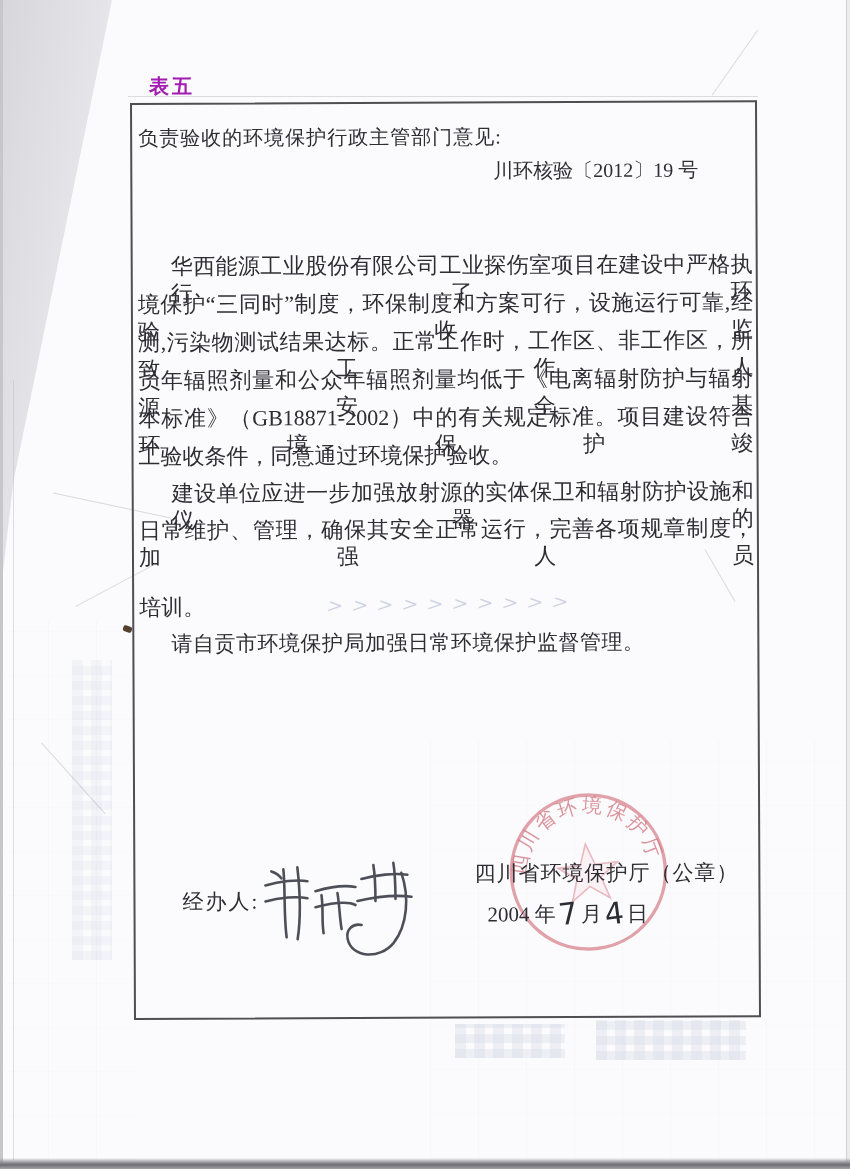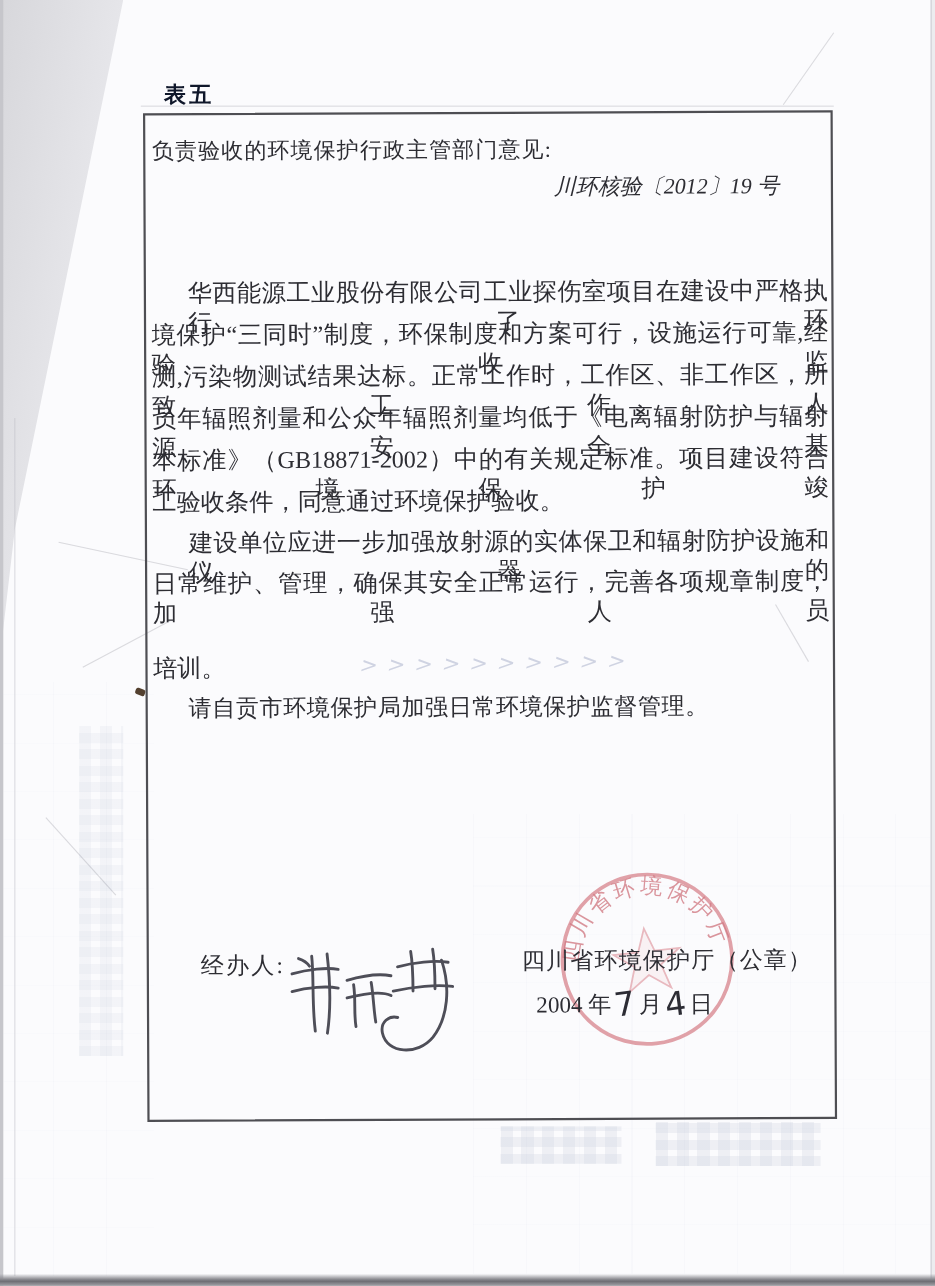--- a/index.html
+++ b/index.html
@@ -32,21 +32,21 @@
       repeating-linear-gradient(90deg, rgba(150,160,195,.07) 0 1px, transparent 1px 48px),
       repeating-linear-gradient(0deg, rgba(150,160,195,.05) 0 1px, transparent 1px 44px);}
   .chevrons{
     position:absolute;left:328px;top:592px;
     font-family:"DejaVu Sans",sans-serif;font-size:19px;letter-spacing:9px;
     color:rgba(142,152,184,.40);transform:skewX(-14deg) rotate(-1deg);white-space:nowrap;
   }
   
   .form-label{
     position:absolute;left:149px;top:73px;font-size:20px;font-weight:bold;
-    letter-spacing:3px;color:#0f172a;
+    letter-spacing:3px;color:#a21caf;
   }
   .doc-box{
     position:absolute;left:130px;top:103px;width:627px;height:917px;
     border:2px solid #4e4e53;box-sizing:border-box;
     transform:rotate(-0.25deg);transform-origin:top left;
     background:rgba(255,255,255,0.0);
   }
   .tline{position:absolute;font-size:22px;line-height:27px;color:#2d2d33;}
   .just{text-align:justify;text-align-last:justify;}
   .sm{font-size:21px;}
@@ -79,21 +79,21 @@
 <div class="bleed" style="left:596px;top:1020px;width:150px;height:40px;"></div>
 <div class="bleed" style="left:72px;top:660px;width:40px;height:300px;opacity:.22;"></div>
 <div class="chevrons">&gt;&gt;&gt;&gt;&gt;&gt;&gt;&gt;&gt;&gt;</div>
 
 <div class="form-label">表五</div>
 
 <div class="doc-box">
 
   <div class="tline" style="left:6px;top:20px;font-size:20px;letter-spacing:1px;">负责验收的环境保护行政主管部门意见:</div>
 
-  <div class="tline" style="left:371px;top:54px;font-size:20px;font-style:italic;">川环核验〔2012〕19 号</div>
+  <div class="tline" style="left:361px;top:54px;font-size:20px;">川环核验〔2012〕19 号</div>
 
 
   <div class="tline just" style="left:38px;top:148px;width:582px;">华西能源工业股份有限公司工业探伤室项目在建设中严格执行了环</div>
   <div class="tline just" style="left:5px;top:186px;width:615px;">境保护“三同时”制度，环保制度和方案可行，设施运行可靠,经验收监</div>
   <div class="tline just" style="left:5px;top:224px;width:615px;">测,污染物测试结果达标。正常工作时，工作区、非工作区，所致工作人</div>
   <div class="tline just" style="left:5px;top:262px;width:615px;">员年辐照剂量和公众年辐照剂量均低于《电离辐射防护与辐射源安全基</div>
   <div class="tline just" style="left:5px;top:300px;width:615px;">本标准》（GB18871-2002）中的有关规定标准。项目建设符合环境保护竣</div>
   <div class="tline" style="left:5px;top:338px;">工验收条件，同意通过环境保护验收。</div>
 
   <div class="tline just" style="left:38px;top:375px;width:582px;">建设单位应进一步加强放射源的实体保卫和辐射防护设施和仪器的</div>
@@ -114,21 +114,21 @@
       <textPath href="#sealArc" startOffset="50%" text-anchor="middle">四川省环境保护厅</textPath>
     </text>
   </svg>
 
   <div class="tline sm" style="left:339px;top:757px;letter-spacing:1px;">四川省环境保护厅（公章）</div>
 
   <div class="tline sm" style="left:352px;top:794px;">
     <span>2004 年</span><span class="hw-digit">7</span><span>月</span><span class="hw-digit">4</span><span>日</span>
   </div>
 
-  <div class="tline sm" style="left:47px;top:760px;letter-spacing:2px;">经办人:</div>
+  <div class="tline sm" style="left:47px;top:784px;letter-spacing:2px;">经办人:</div>
 
   <svg class="sig-svg" width="170" height="105" viewBox="0 0 170 105">
     <g fill="none" stroke="#3b3b46" stroke-width="2.6" stroke-linecap="round" opacity="0.9">
       <path d="M18,10 C24,12 26,14 28,17"></path>
       <path d="M30,8 C32,26 30,52 33,76"></path>
       <path d="M12,24 C26,20 44,18 54,20"></path>
       <path d="M12,40 C26,36 44,35 54,37"></path>
       <path d="M44,6 C46,24 48,52 44,78"></path>
       <path d="M62,30 C76,26 92,24 102,26"></path>
       <path d="M68,34 C70,48 68,60 70,72"></path>

